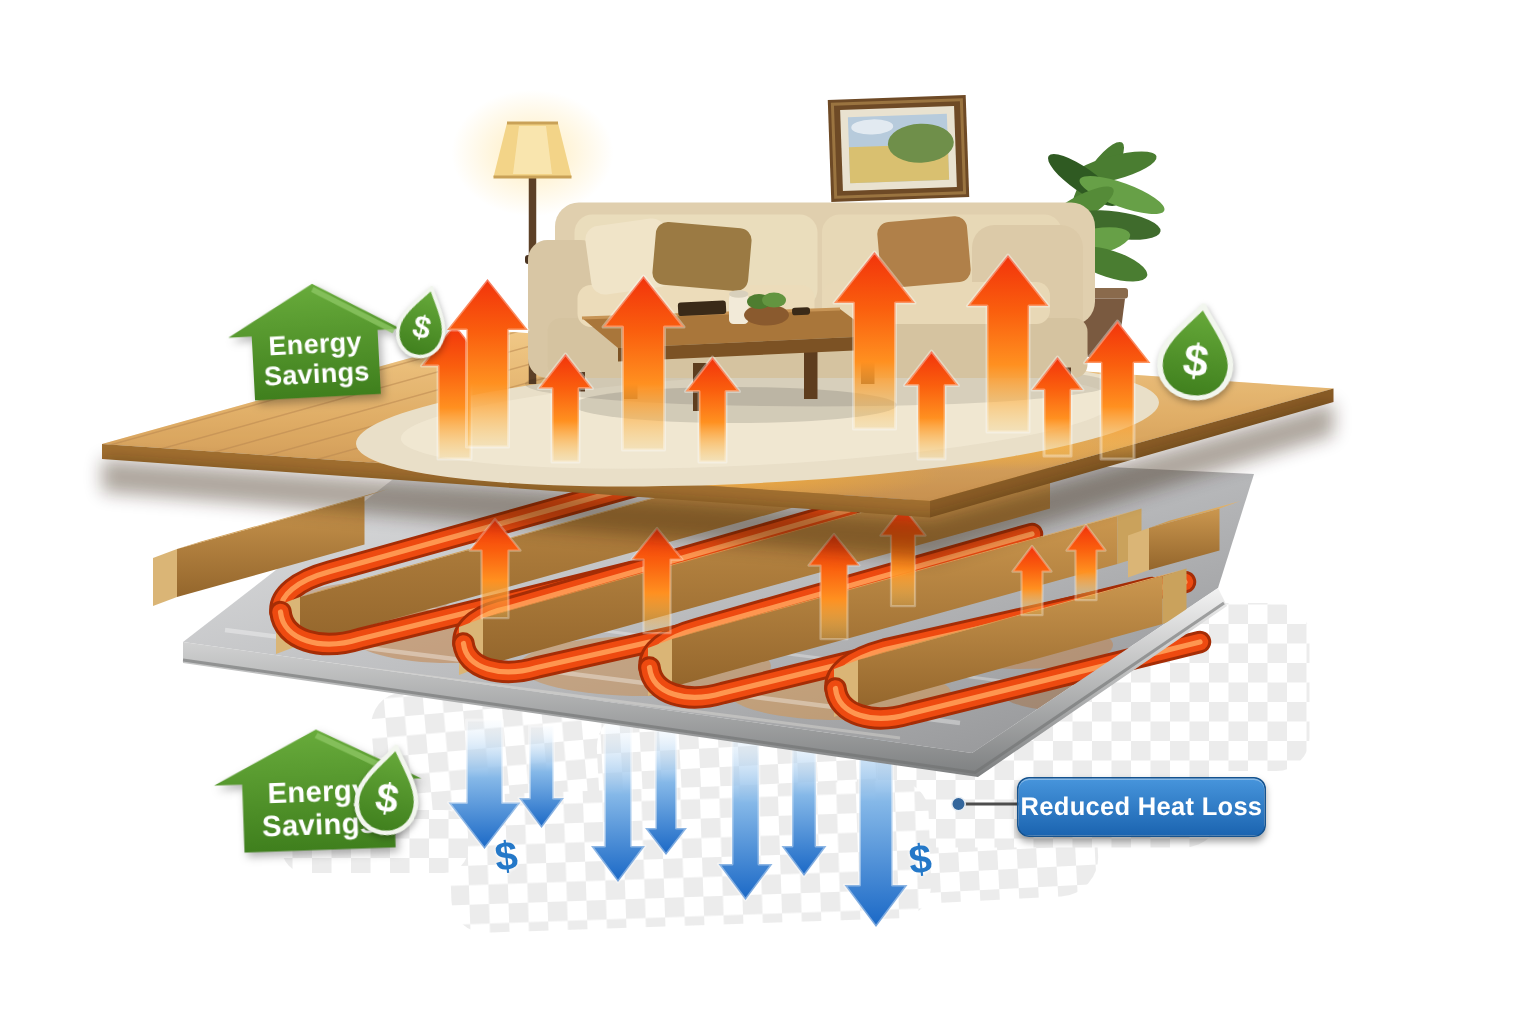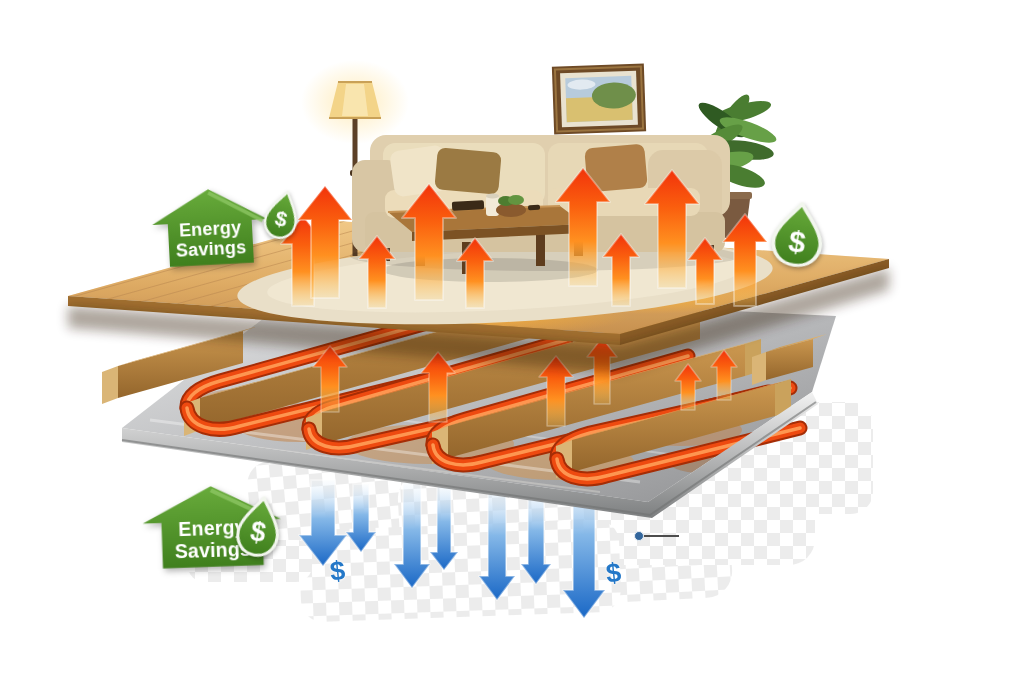--- a/index.html
+++ b/index.html
@@ -395,17 +395,20 @@
 
 <div class="drop" id="drop-bottom">
   <svg viewBox="0 0 100 122" preserveAspectRatio="none">
     <path d="M50,3 C42,18 12,50 12,76 C12,101 29,117 50,117 C71,117 88,101 88,76 C88,50 58,18 50,3 Z" fill="url(#gBadge)" stroke="#f2f6ee" stroke-width="6"></path>
   </svg>
   <span>$</span>
 </div>
 
 <div class="leader"></div>
 <div class="leader-dot"></div>
+<div class="callout">
+  <span>Reduced Heat Loss</span>
+</div>
 
 <span class="bluecash" id="cash-left">$</span>
 <span class="bluecash" id="cash-right">$</span>
 
 </div>
 
 </body></html>

